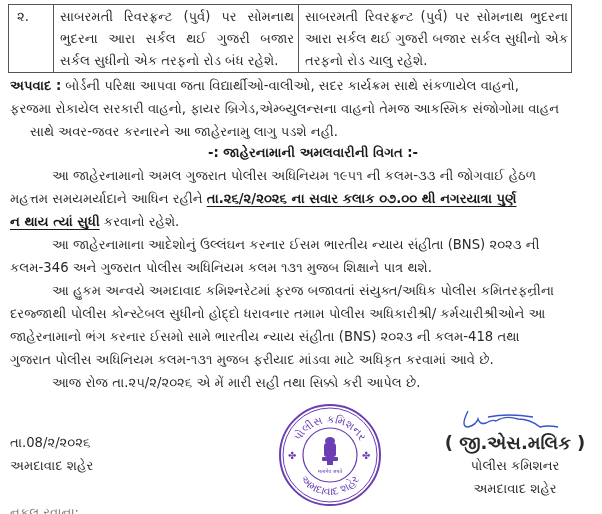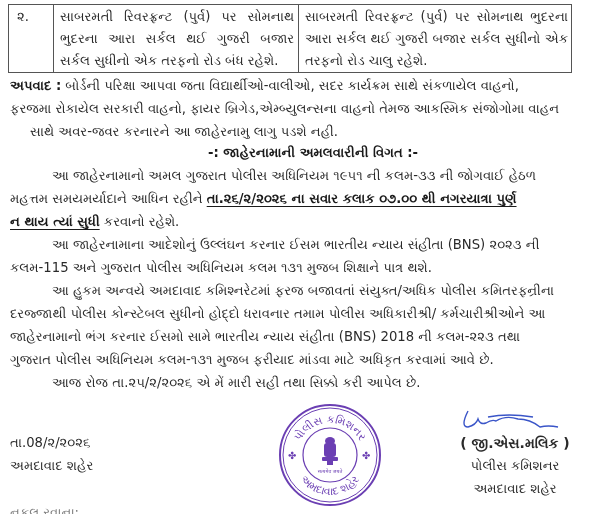--- a/index.html
+++ b/index.html
@@ -51,25 +51,25 @@
 
 <div class="line" style="left:52px; top:165px;">આ જાહેરનામાનો અમલ ગુજરાત પોલીસ અધિનિયમ ૧૯૫૧ ની કલમ-૩૩ ની જોગવાઈ હેઠળ</div>
 <div class="line" style="left:10px; top:188px;">
   <span>મહત્તમ સમયમર્યાદાને આધિન રહીને </span><span class="bold ul">તા.૨૬/૨/૨૦૨૬ ના સવાર કલાક ૦૭.૦૦ થી નગરયાત્રા પુર્ણ</span>
 </div>
 <div class="line" style="left:10px; top:211px;">
   <span class="bold ul">ન થાય ત્યાં સુધી</span><span> કરવાનો રહેશે.</span>
 </div>
 
 <div class="line" style="left:52px; top:234px;">આ જાહેરનામાના આદેશોનું ઉલ્લંઘન કરનાર ઈસમ ભારતીય ન્યાય સંહીતા (BNS) ૨૦૨૩ ની</div>
-<div class="line" style="left:10px; top:257px;">કલમ-115 અને ગુજરાત પોલીસ અધિનિયમ કલમ ૧૩૧ મુજબ શિક્ષાને પાત્ર થશે.</div>
+<div class="line" style="left:10px; top:257px;">કલમ-346 અને ગુજરાત પોલીસ અધિનિયમ કલમ ૧૩૧ મુજબ શિક્ષાને પાત્ર થશે.</div>
 
 <div class="line" style="left:52px; top:280px;">આ હુકમ અન્વયે અમદાવાદ કમિશ્નરેટમાં ફરજ બજાવતાં સંયુક્ત/અધિક પોલીસ કમિતરફન્રીના</div>
 <div class="line" style="left:10px; top:303px;">દરજ્જાથી પોલીસ કોન્સ્ટેબલ સુધીનો હોદ્દો ધરાવનાર તમામ પોલીસ અધિકારીશ્રી/ કર્મચારીશ્રીઓને આ</div>
-<div class="line" style="left:10px; top:326px;">જાહેરનામાનો ભંગ કરનાર ઈસમો સામે ભારતીય ન્યાય સંહીતા (BNS) 2018 ની કલમ-૨૨૩ તથા</div>
+<div class="line" style="left:10px; top:326px;">જાહેરનામાનો ભંગ કરનાર ઈસમો સામે ભારતીય ન્યાય સંહીતા (BNS) ૨૦૨૩ ની કલમ-418 તથા</div>
 <div class="line" style="left:10px; top:349px;">ગુજરાત પોલીસ અધિનિયમ કલમ-૧૩૧ મુજબ ફરીયાદ માંડવા માટે અધિકૃત કરવામાં આવે છે.</div>
 
 <div class="line" style="left:52px; top:372px;">આજ રોજ તા.૨૫/૨/૨૦૨૬ એ મેં મારી સહી તથા સિક્કો કરી આપેલ છે.</div>
 
 <div class="line" style="left:10px; top:432px;">તા.08/૨/૨૦૨૬</div>
 <div class="line" style="left:10px; top:455px;">અમદાવાદ શહેર</div>
 <div class="line" style="left:10px; top:502px; opacity:0.6;">નકલ રવાના:</div>
 
 <div class="abs" style="left:278px; top:403px; width:104px; height:104px;">
   <svg width="104" height="104" viewBox="0 0 104 104">
@@ -97,15 +97,15 @@
     </g>
     <text x="52" y="70" font-size="5" fill="#6b3fb3" text-anchor="middle">सत्यमेव जयते</text>
   </svg>
 </div>
 
 <div class="abs" style="left:458px; top:405px; width:110px; height:30px;">
   <svg width="110" height="30" viewBox="0 0 110 30">
     <path d="M 10 6 Q 2 22 10 22 Q 18 20 20 14 Q 22 20 28 18 Q 34 14 38 16 Q 48 10 60 14 Q 72 14 82 22 Q 90 20 100 22 M 30 12 Q 50 8 75 12" fill="none" stroke="#3a55c8" stroke-width="1.4"></path>
   </svg>
 </div>
-<div class="abs sig-block" style="left:440px; top:432px; width:150px; font-weight:bold; font-size:14px; line-height:22px;">( જી.એસ.મલિક )</div>
+<div class="abs sig-block" style="left:440px; top:432px; width:150px; font-weight:bold; font-size:18px; line-height:22px;">( જી.એસ.મલિક )</div>
 <div class="abs sig-block" style="left:440px; top:455px; width:150px; line-height:22px;">પોલીસ કમિશનર</div>
 <div class="abs sig-block" style="left:440px; top:478px; width:150px; line-height:22px;">અમદાવાદ શહેર</div>
 
 </body></html>

